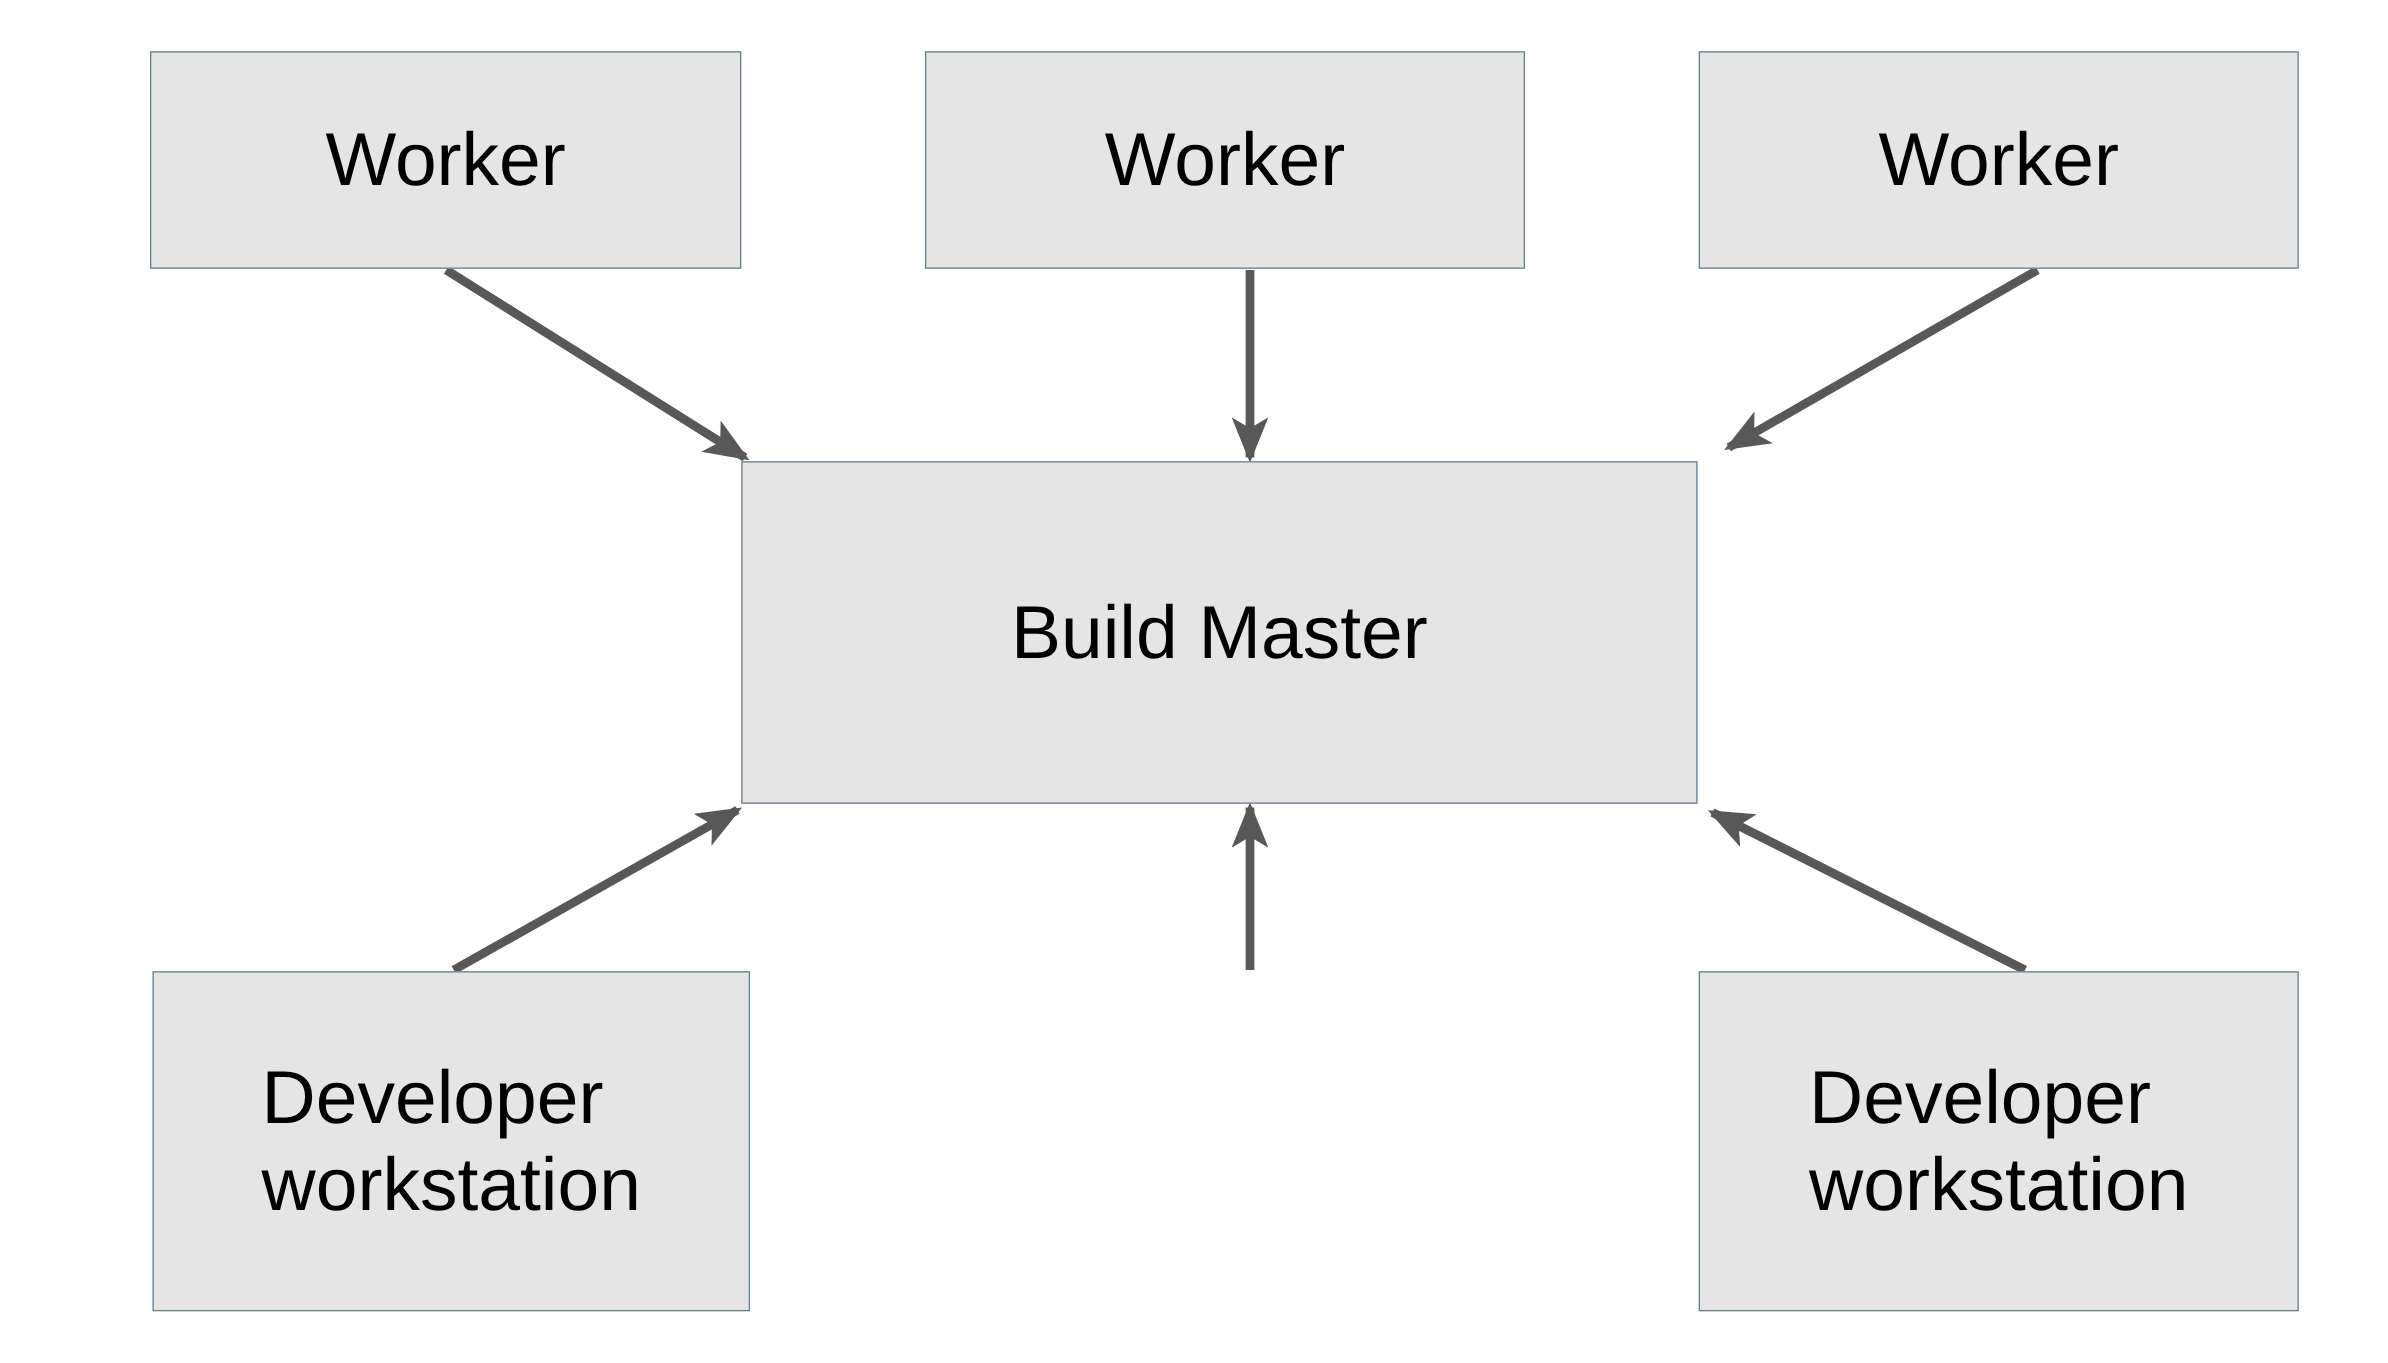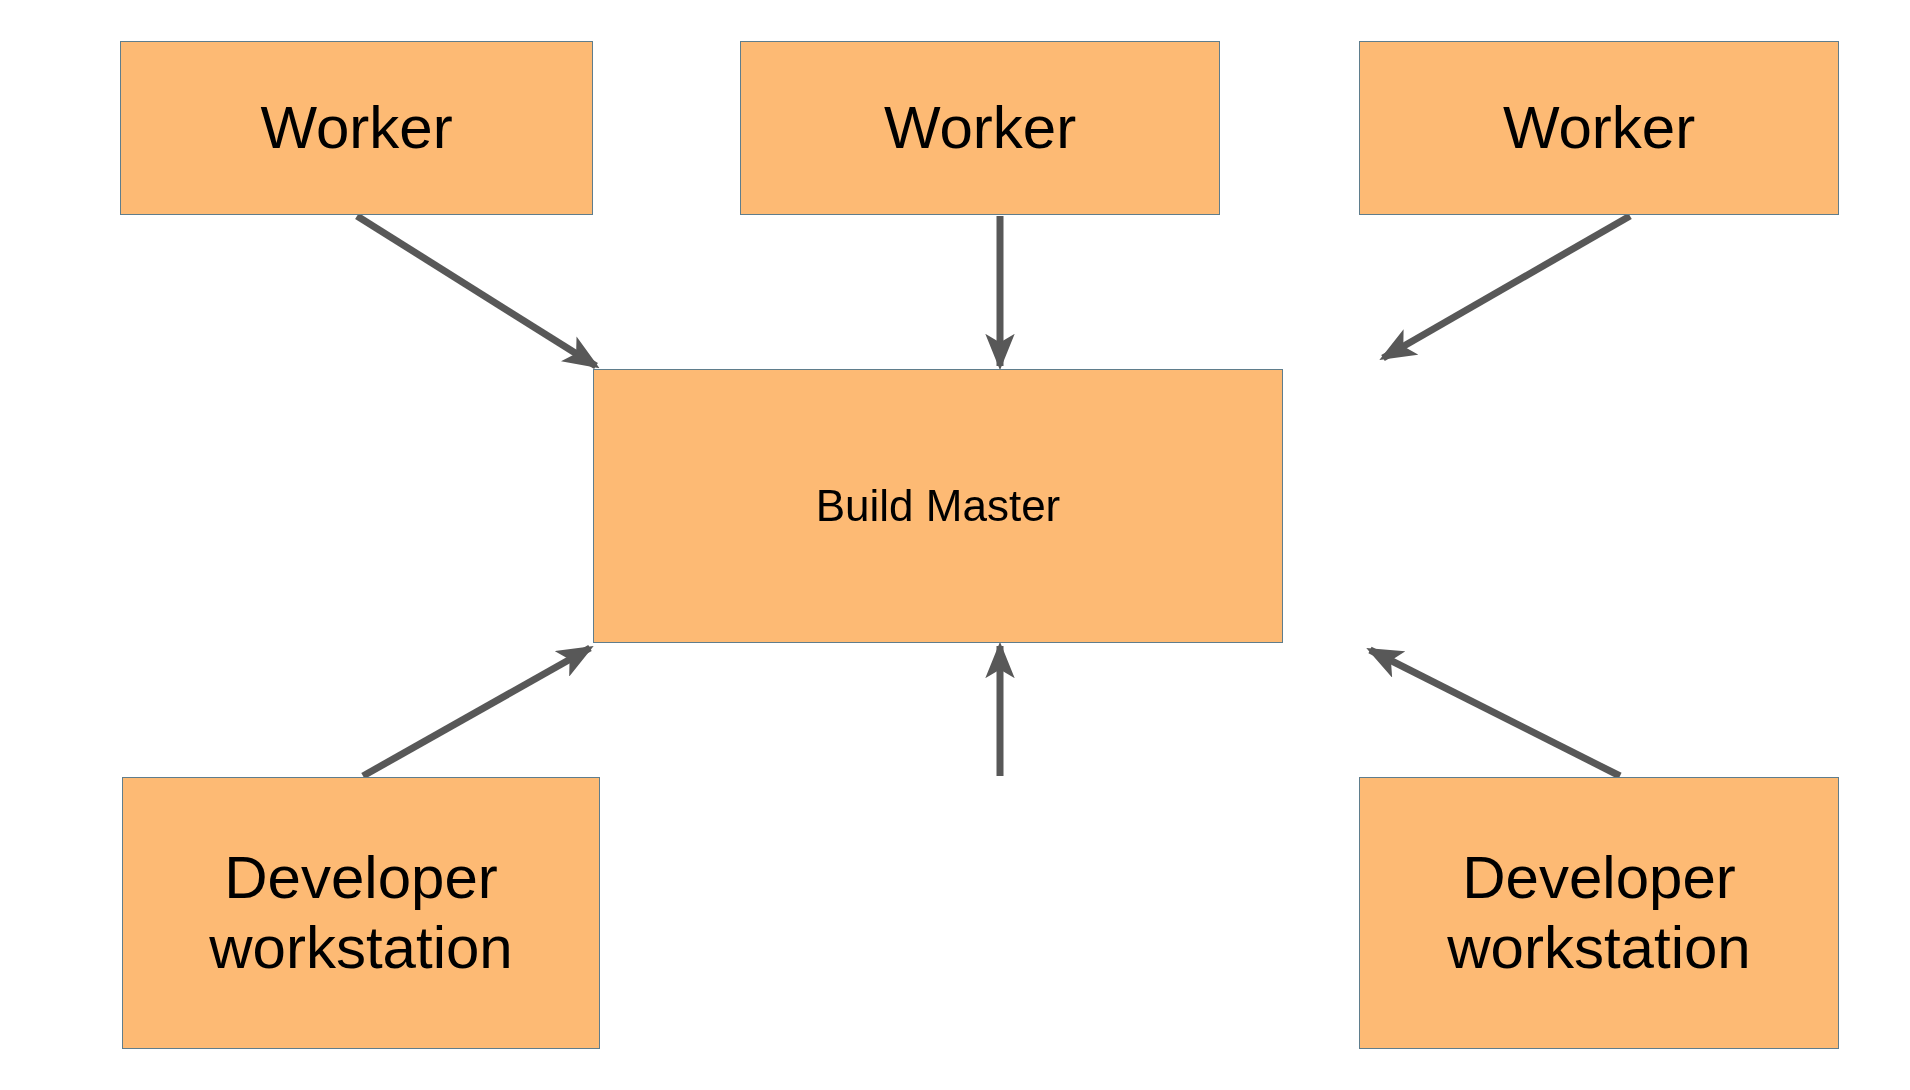--- a/index.html
+++ b/index.html
@@ -24,41 +24,41 @@
     position: absolute;
     left: 0;
     top: 0;
     width: 1910px;
     height: 1090px;
     pointer-events: none;
   }
   .node {
     position: absolute;
     box-sizing: border-box;
-    background: #fdba74;
+    background: #e5e5e5;
     border: 1.6px solid #5f7d8c;
     display: flex;
     align-items: center;
     justify-content: center;
-    text-align: center;
+    text-align: left;
     color: #000000;
     line-height: 1.16;
     z-index: 2;
   }
   .node-label {
     display: block;
     white-space: pre-line;
     padding: 0 8px;
   }
   
   #node-worker-1 { left: 120px;  top: 41px;  width: 473px; height: 174px; font-size: 60px; }
   #node-worker-2 { left: 740px;  top: 41px;  width: 480px; height: 174px; font-size: 60px; }
   #node-worker-3 { left: 1359px; top: 41px;  width: 480px; height: 174px; font-size: 60px; }
   
-  #node-build-master { left: 593px; top: 369px; width: 690px; height: 274px; font-size: 44px; }
+  #node-build-master { left: 593px; top: 369px; width: 765px; height: 274px; font-size: 60px; }
   
   #node-dev-workstation-1 { left: 122px;  top: 777px; width: 478px; height: 272px; font-size: 60px; }
   #node-ci-server        { left: 740px;  top: 777px; width: 480px; height: 272px; font-size: 60px; }
   #node-dev-workstation-2 { left: 1359px; top: 777px; width: 480px; height: 272px; font-size: 60px; }
 </style>
 </head>
 <body>
 
 <div id="canvas">
 

